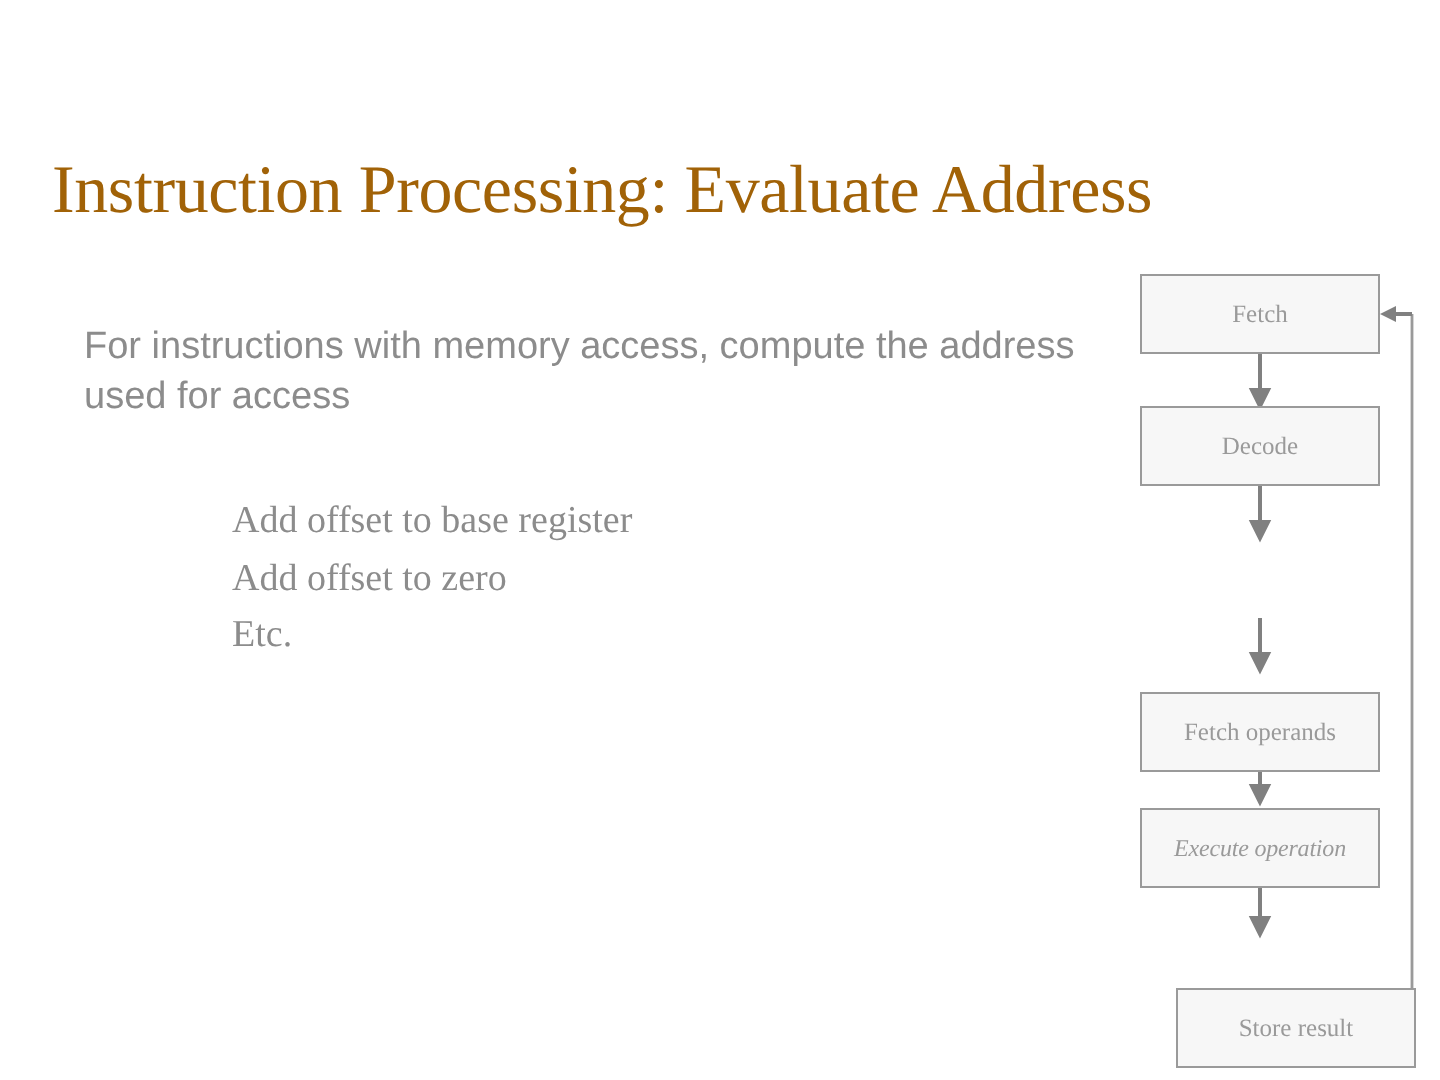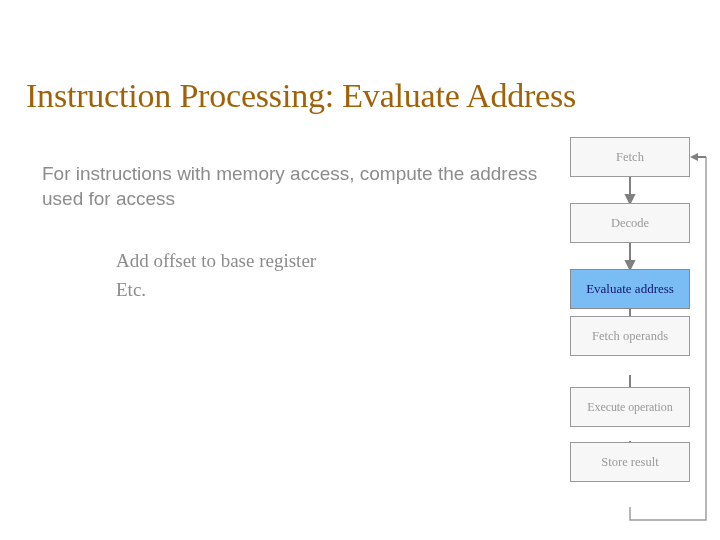--- a/index.html
+++ b/index.html
@@ -94,23 +94,23 @@
     font-size: 13px;
   }
   .flow-box.tight {
     font-size: 12px;
     letter-spacing: -0.1px;
   }
 
   #box-0 { top: 137px; }
   #box-1 { top: 203px; text-align: center; }
   #box-2 { top: 269px; }
-  #box-3 { top: 316px; }
-  #box-4 { top: 387px; }
-  #box-5 { top: 442px; }
+  #box-3 { top: 346px; }
+  #box-4 { top: 404px; font-style: italic; }
+  #box-5 { top: 494px; margin-left: 18px; }
 
   #flow-svg {
     position: absolute;
     left: 0;
     top: 0;
     width: 720px;
     height: 540px;
     pointer-events: none;
   }
 </style>
@@ -120,20 +120,21 @@
 <div id="slide">
 
   <div id="slide-title">Instruction Processing: Evaluate Address</div>
 
   <div id="body-text">
     <div class="bullet-l1">For instructions with memory access, compute the address used for access</div>
   </div>
 
   <div id="sub-list">
     <div class="bullet-l2">Add offset to base register</div>
+    <div class="bullet-l2">Add offset to zero</div>
     <div class="bullet-l2">Etc.</div>
   </div>
 
   <div id="flowchart">
 
     <svg id="flow-svg" viewBox="0 0 720 540">
 
       <g stroke="#808080" stroke-width="2" fill="#808080">
         <line x1="630" y1="177" x2="630" y2="198"></line>
         <polygon points="630,203 626,195 634,195"></polygon>
@@ -161,23 +162,20 @@
     </svg>
 
     <div class="flow-box" id="box-0">
       <span>Fetch</span>
     </div>
 
     <div class="flow-box" id="box-1">
       <span>Decode</span>
     </div>
 
-    <div class="flow-box highlight" id="box-2">
-      <span>Evaluate address</span>
-    </div>
 
     <div class="flow-box" id="box-3">
       <span>Fetch operands</span>
     </div>
 
     <div class="flow-box tight" id="box-4">
       <span>Execute operation</span>
     </div>
 
     <div class="flow-box" id="box-5">

